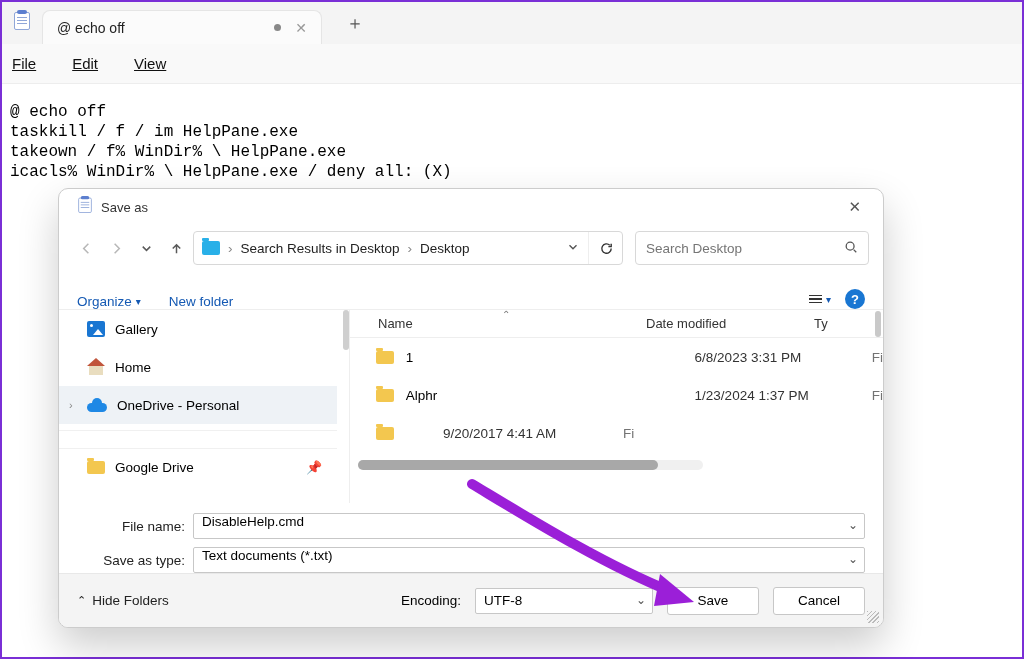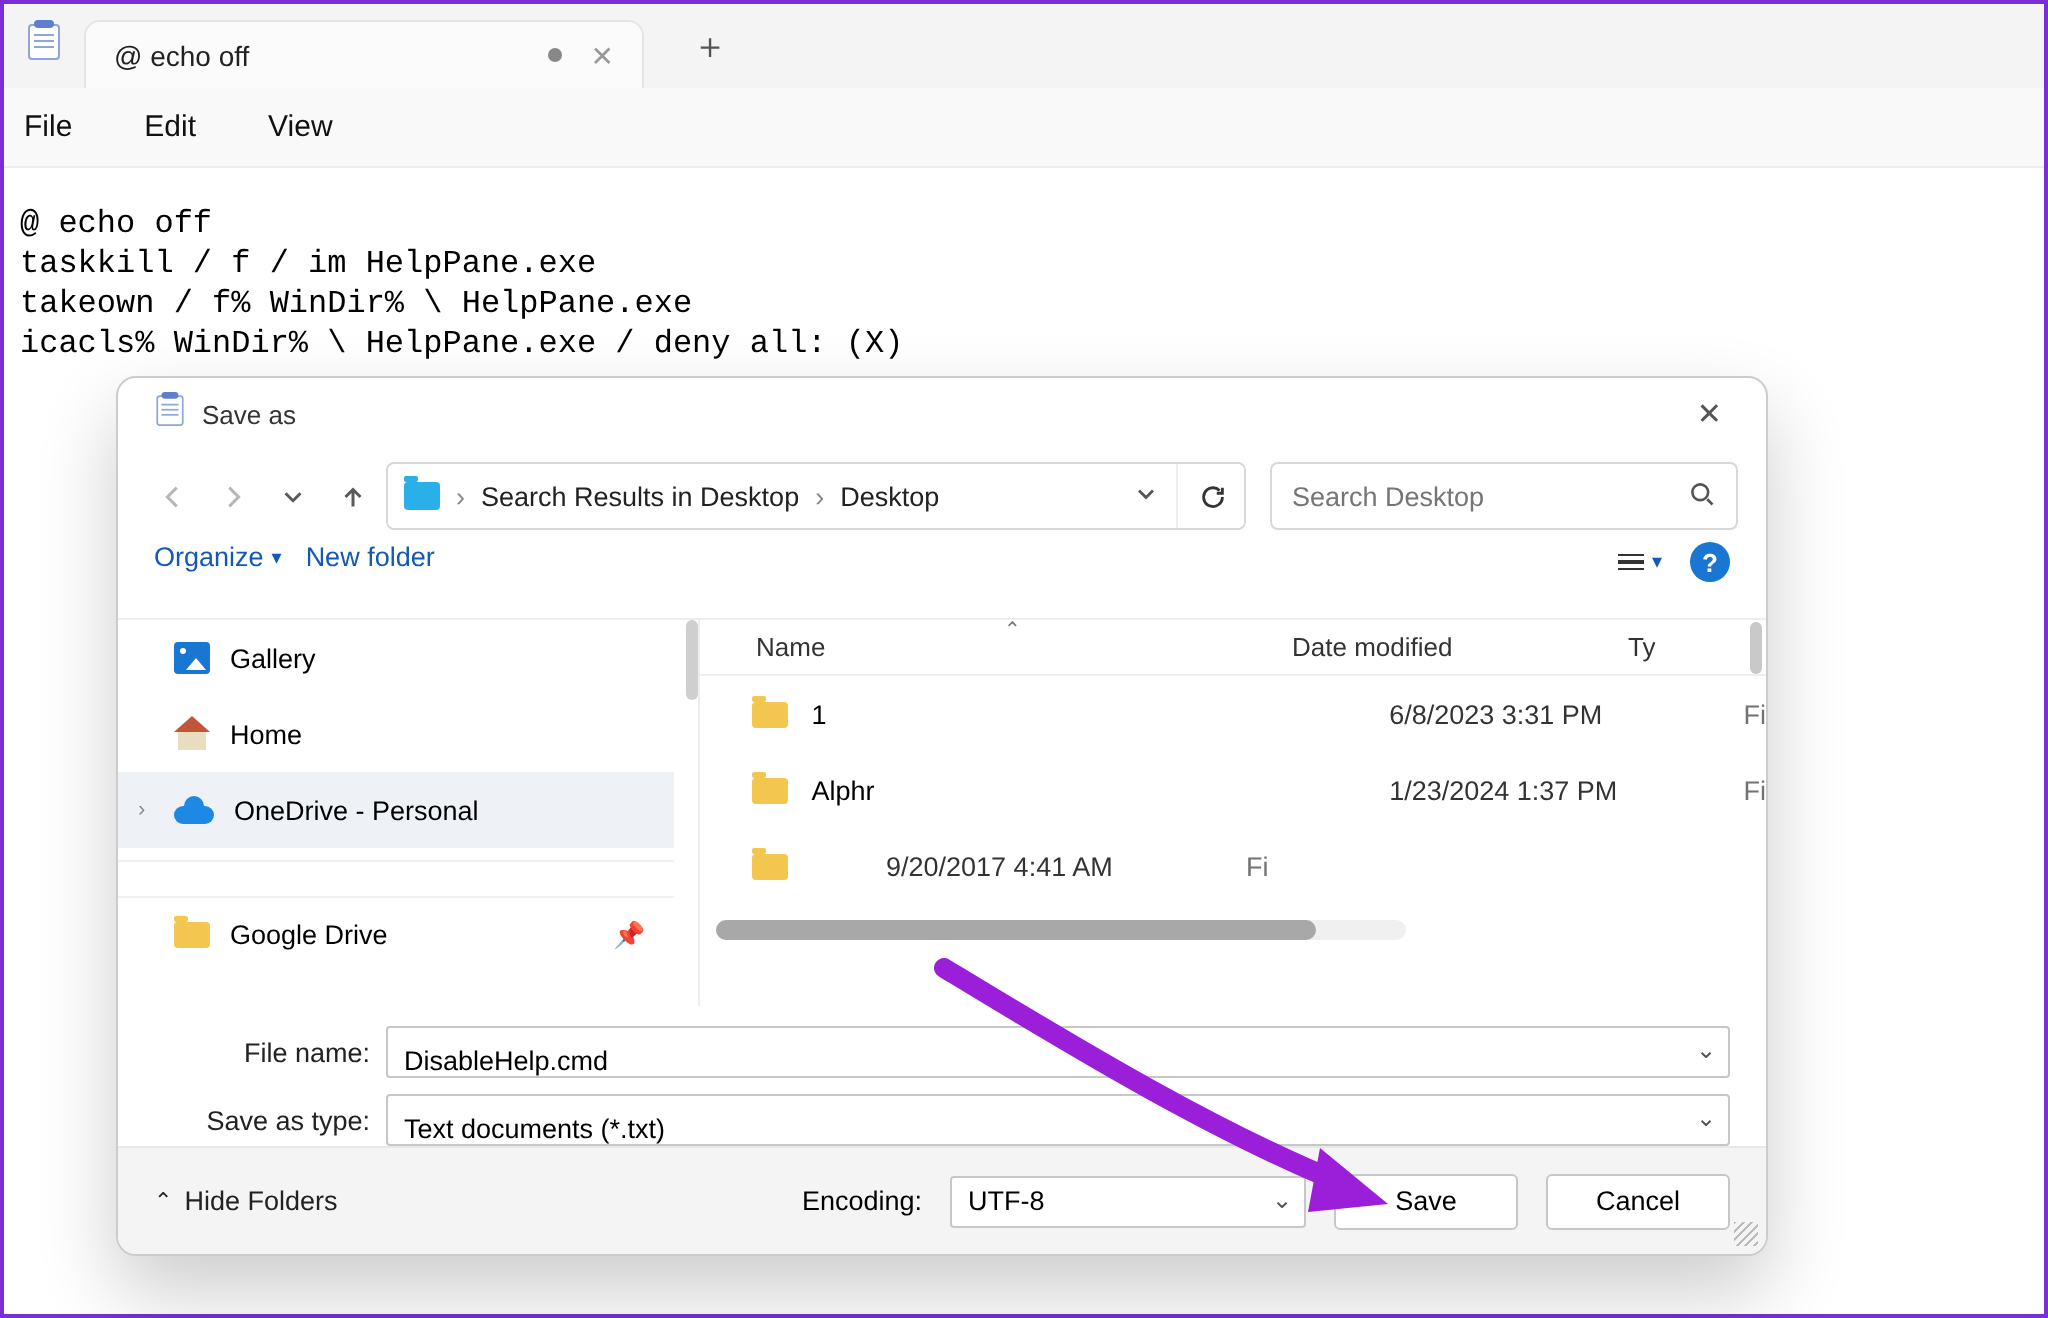--- a/index.html
+++ b/index.html
@@ -14,21 +14,21 @@
   .app-icon .bind { position:absolute; top:-3px; left:2px; right:2px; height:4px; background:#5d7fcf; border-radius:2px; }
   .tab { height:34px; margin-top:8px; background:#fbfbfb; border:1px solid #e5e5e5; border-bottom:none;
          border-top-left-radius:8px; border-top-right-radius:8px;
          display:flex; align-items:center; padding:0 14px; min-width:280px; font-size:14px; color:#222; }
   .tab .dot { width:7px; height:7px; border-radius:50%; background:#888; margin-left:auto; }
   .tab .tab-x { margin-left:14px; color:#999; font-size:14px; }
   .newtab { width:30px; text-align:center; color:#555; font-size:18px; margin-left:18px; }
 
   
   .menubar { height:40px; display:flex; align-items:center; gap:36px; padding-left:10px;
-             font-size:15px; color:#111; background:#f9f9f9; border-bottom:1px solid #ededed; }
+             font-size:15px; color:#111; background:#f9f9f9; border-bottom:1px solid #ededed;text-decoration:underline; }
 
   
   .editor { padding:18px 8px 0 8px; font-family: Consolas, "Courier New", monospace;
             font-size:16px; line-height:20px; color:#000; white-space:pre; background:#fff; height:calc(100% - 82px); }
 
   
   .dialog { position:absolute; left:56px; top:186px; width:826px; height:440px;
             background:#fff; border:1px solid #ccc; border-radius:10px;
             box-shadow:0 18px 40px rgba(0,0,0,.20); display:flex; flex-direction:column; overflow:hidden; }
   .dlg-title { height:36px; display:flex; align-items:center; padding:0 12px; font-size:13px; color:#333; }
@@ -42,21 +42,21 @@
             padding:0 8px; gap:8px; font-size:13.5px; color:#222; background:#fff; }
   .locbar .folder-glyph { width:18px; height:14px; background:#29b0e8; border-radius:2px; position:relative; }
   .locbar .folder-glyph::before { content:""; position:absolute; top:-3px; left:0; width:7px; height:3px; background:#29b0e8; border-radius:1px; }
   .locbar .sep { color:#888; }
   .locbar .locdrop { margin-left:auto; color:#666; }
   .locbar .refresh { color:#555; padding-left:10px; border-left:1px solid #eee; height:100%; display:flex; align-items:center; }
   .searchbox { width:234px; height:34px; border:1px solid #d8d8d8; border-radius:4px; display:flex;
                align-items:center; padding:0 10px; margin-left:8px; color:#777; font-size:13.5px; background:#fff; }
   .searchbox input { flex:1; border:none; outline:none; font-size:13.5px; color:#333; }
   .searchbox .mag { margin-left:auto; color:#555; }
-  .toolbar2 { height:38px; display:flex; align-items:flex-start; padding:0 18px; gap:12px; font-size:13.5px; }
+  .toolbar2 { height:38px; display:flex; align-items:flex-end; padding:0 18px; gap:28px; font-size:13.5px; }
   .toolbar2 .org { color:#1459b3; display:flex; align-items:center; gap:4px; }
   .toolbar2 .org .caret { font-size:10px; }
   .toolbar2 .newf { color:#1459b3; }
   .toolbar2 .right { margin-left:auto; display:flex; align-items:center; gap:14px; }
   .viewbtn { color:#333; display:flex; align-items:center; gap:4px; }
   .viewbtn .bars { display:flex; flex-direction:column; gap:2px; }
   .viewbtn .bars span { width:13px; height:1.5px; background:#333; }
   .helpbtn { width:20px; height:20px; border-radius:50%; background:#1976d2; color:#fff;
              font-size:13px; display:flex; align-items:center; justify-content:center; font-weight:bold; }
 
@@ -101,21 +101,21 @@
   .hscroll { height:10px; margin:8px 180px 0 8px; position:relative; }
   .hscroll .track { position:absolute; inset:0; background:#f0f0f0; border-radius:5px; }
   .hscroll .thumb { position:absolute; left:0; top:0; height:10px; width:300px; background:#a8a8a8; border-radius:5px; }
   .side-vscroll { width:12px; background:transparent; position:relative; }
   .side-vscroll .vthumb { position:absolute; top:0; right:0; width:6px; height:40px; background:#cfcfcf; border-radius:3px; }
 
   .lower { padding:10px 18px 0 18px; display:flex; flex-direction:column; gap:8px; font-size:13.5px; }
   .field { display:flex; align-items:center; gap:8px; }
   .field label { width:108px; text-align:right; color:#222; }
   .combo { flex:1; height:26px; border:1px solid #c7c7c7; border-radius:2px; background:#fff;
-           display:flex; align-items:flex-end; padding:0 8px; position:relative; font-size:13.5px; }
+           display:flex; align-items:flex-start; padding:0 8px; position:relative; font-size:13.5px; }
   .combo .dd { position:absolute; right:6px; top:4px; color:#555; font-size:12px; }
   .combo input { border:none; outline:none; flex:1; font-size:13.5px; }
 
   .footer { margin-top:auto; height:54px; background:#f4f4f4; display:flex; align-items:center;
             padding:0 18px; gap:14px; font-size:13.5px; border-top:1px solid #e8e8e8; }
   .hidef { display:flex; align-items:center; gap:6px; color:#222; }
   .hidef .caret-up { font-size:11px; }
   .enc-label { margin-left:auto; }
   .enc-combo { width:178px; height:26px; border:1px solid #c7c7c7; border-radius:2px; background:#fff;
                display:flex; align-items:center; padding:0 8px; position:relative; }

